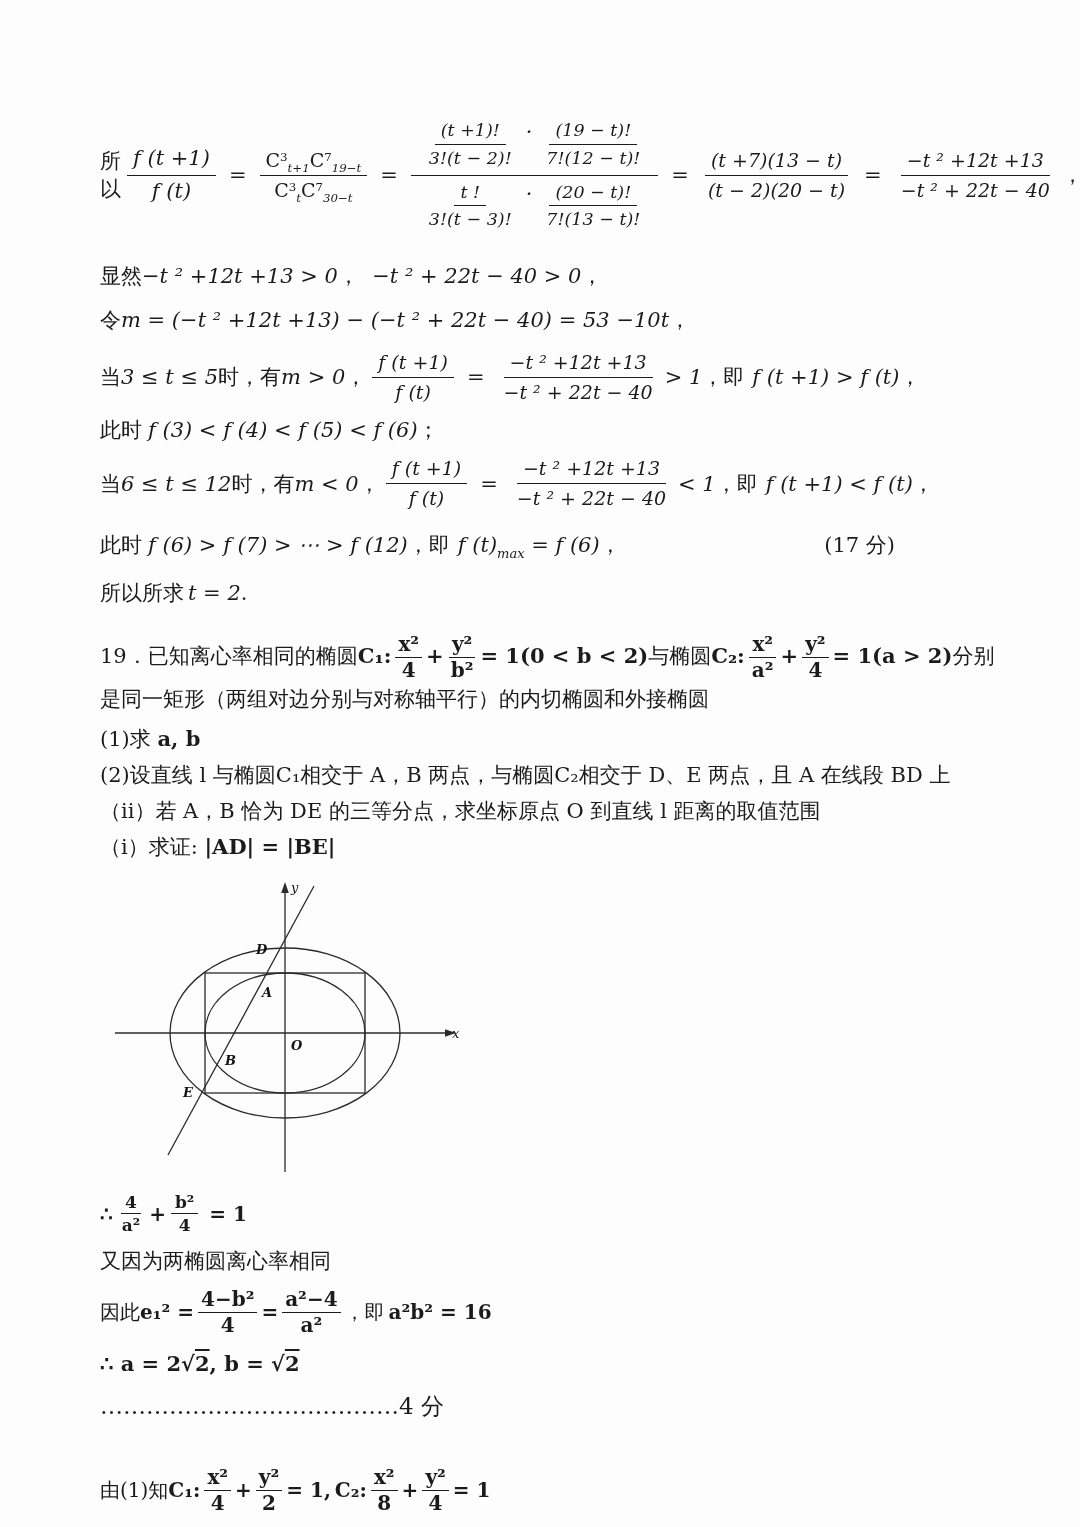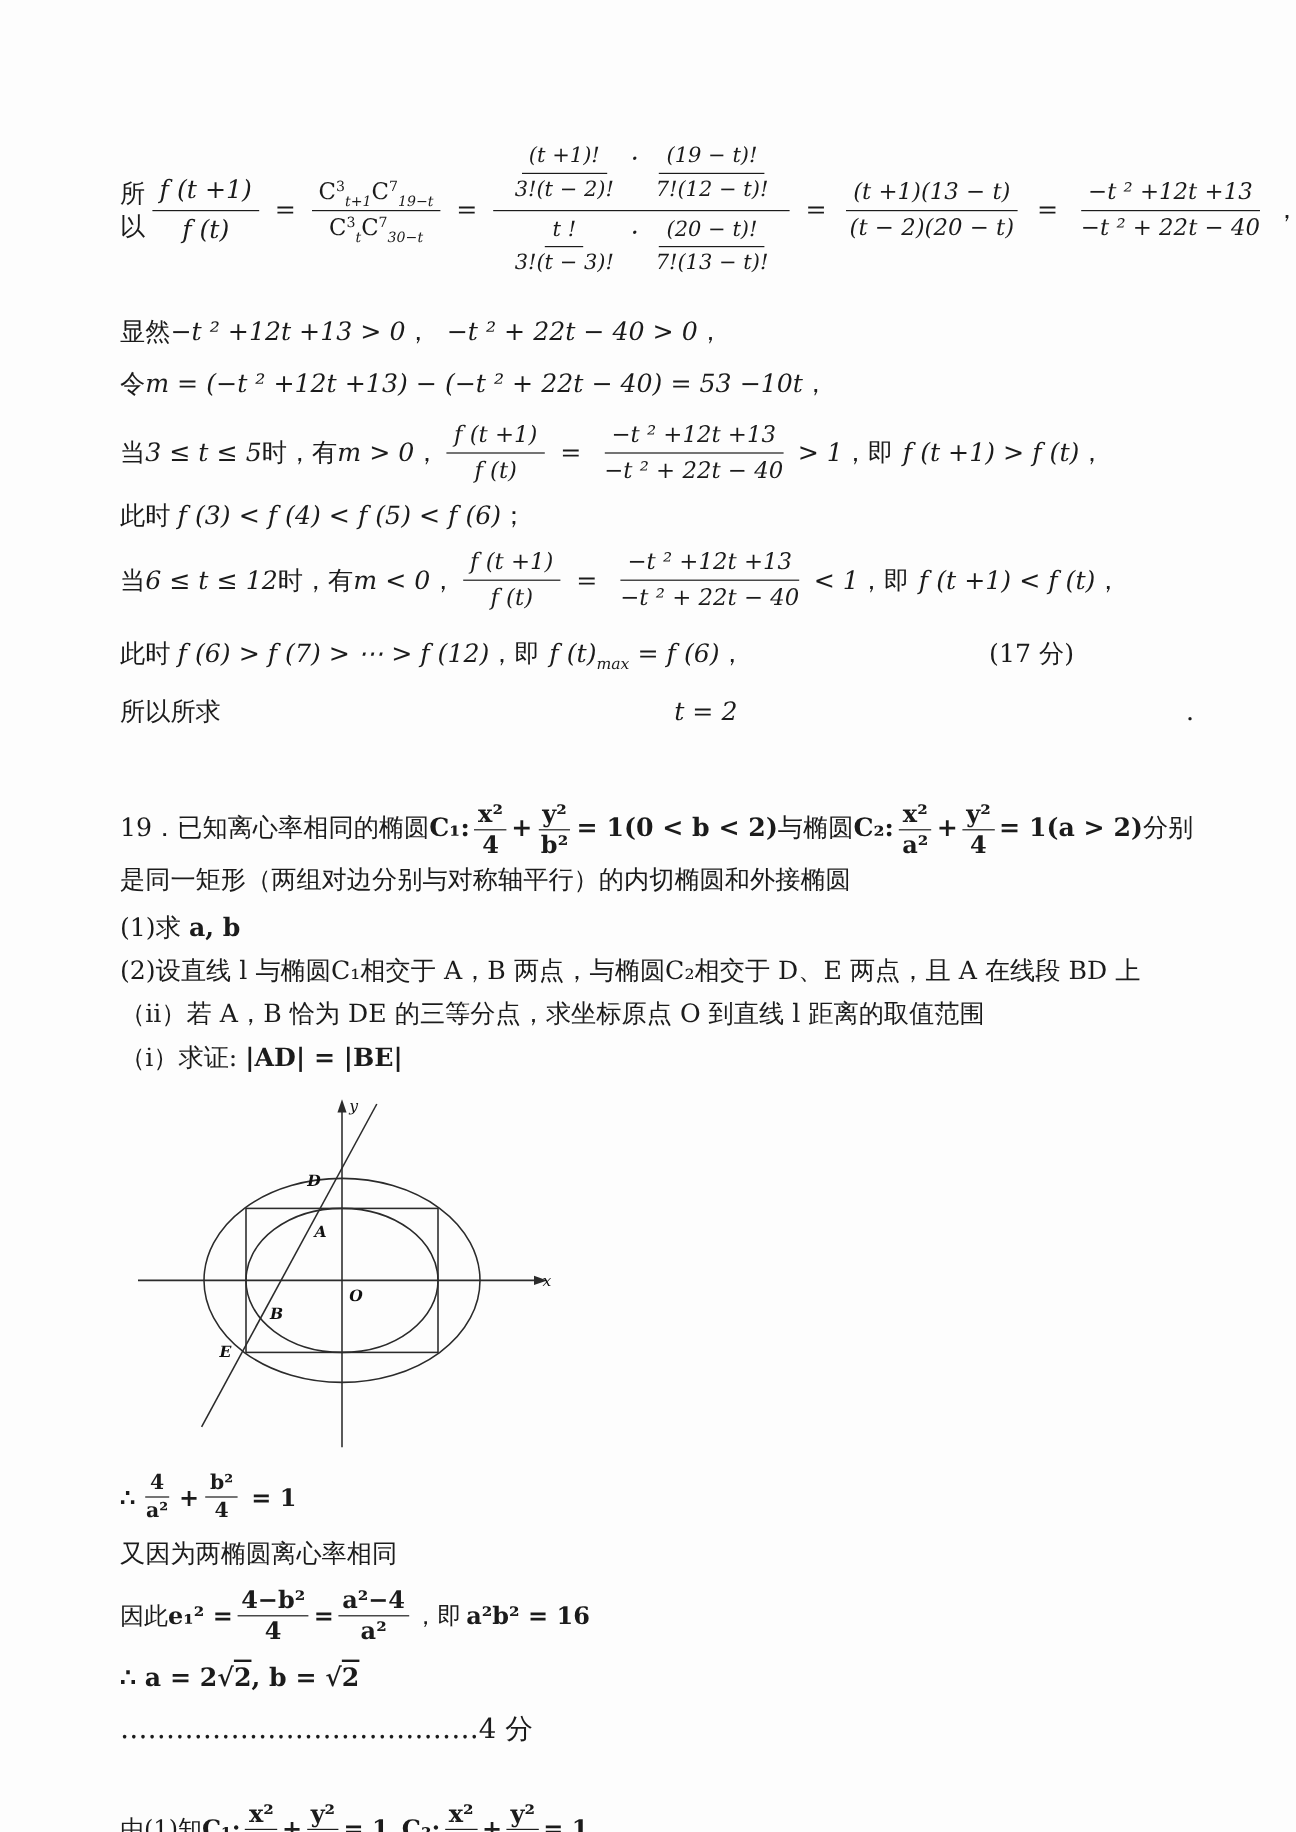--- a/index.html
+++ b/index.html
@@ -28,21 +28,21 @@
   .op { margin:0 7px; }
   .dotop { margin:0 4px; }
   .score { margin-left:auto; margin-right:100px; font-style:normal; }
   .sm { font-size:20px; line-height:1.15; margin:0 4px; }
   .sm .num { padding:0 3px 1px; border-bottom-width:1.2px; }
   .sm .den { padding:1px 3px 0; }
   .md { font-size:17px; line-height:1.2; margin:0 5px; }
   .md .num { padding:0 4px 1px; }
   .md .den { padding:1px 4px 0; }
   .ovl { text-decoration:overline; }
-  .sec19 { margin-top:60px; }
+  .sec19 { margin-top:26px; }
   .figure { margin:14px 0 4px 0; }
   .figure svg .axis, .figure svg .shape { stroke:#2b2b2b; stroke-width:1.3; fill:none; }
   .figure svg .axfill { fill:#2b2b2b; stroke:none; }
   .figure svg .lbl { font-family:"DejaVu Serif","Liberation Serif",serif; font-style:italic; font-size:13px; fill:#111; }
   .figure svg .lblb { font-weight:bold; }
   .sol { margin-top:10px; }
   .dotsline { font-size:23px; margin:10px 0; }
 </style>
 </head>
 <body>
@@ -80,21 +80,21 @@
         </span>
         <span class="dotop">·</span>
         <span class="frac">
           <span class="num">(20 − t)!</span>
           <span class="den">7!(13 − t)!</span>
         </span>
       </span>
     </span>
     <span class="op m">=</span>
     <span class="frac m" style="font-size:19px;">
-      <span class="num">(t +1)(13 − t)</span>
+      <span class="num">(t +7)(13 − t)</span>
       <span class="den">(t − 2)(20 − t)</span>
     </span>
     <span class="op m">=</span>
     <span class="frac m" style="font-size:19px;">
       <span class="num">−t ² +12t +13</span>
       <span class="den">−t ² + 22t − 40</span>
     </span>
     <span class="cn">，</span>
 
   </div>
@@ -163,21 +163,21 @@
 
   <div class="fl" style="margin:20px 0;">
     <span class="cn">此时</span>
     <span class="m" style="margin-left:6px;">f (6) &gt; f (7) &gt; ⋯ &gt; f (12)</span>
     <span class="cn">，即</span>
     <span class="m" style="margin-left:8px;"><span>f (t)</span><sub>max</sub><span> = f (6)</span></span>
     <span class="cn">，</span>
     <span class="score">(17 分)</span>
   </div>
 
-  <div class="fl" style="margin:18px 0;justify-content:space-between;">
+  <div class="fl" style="margin:18px 0;">
     <span class="cn">所以所求</span>
     <span class="m" style="margin-left:4px;">t = 2</span>
     <span class="cn">.</span>
   </div>
 
   <div class="sec19">
     <p class="para">
       <span class="cn">19．已知离心率相同的椭圆</span><span class="bm">C₁:</span><span class="frac bm sm">
           <span class="num">x²</span>
           <span class="den">4</span>

